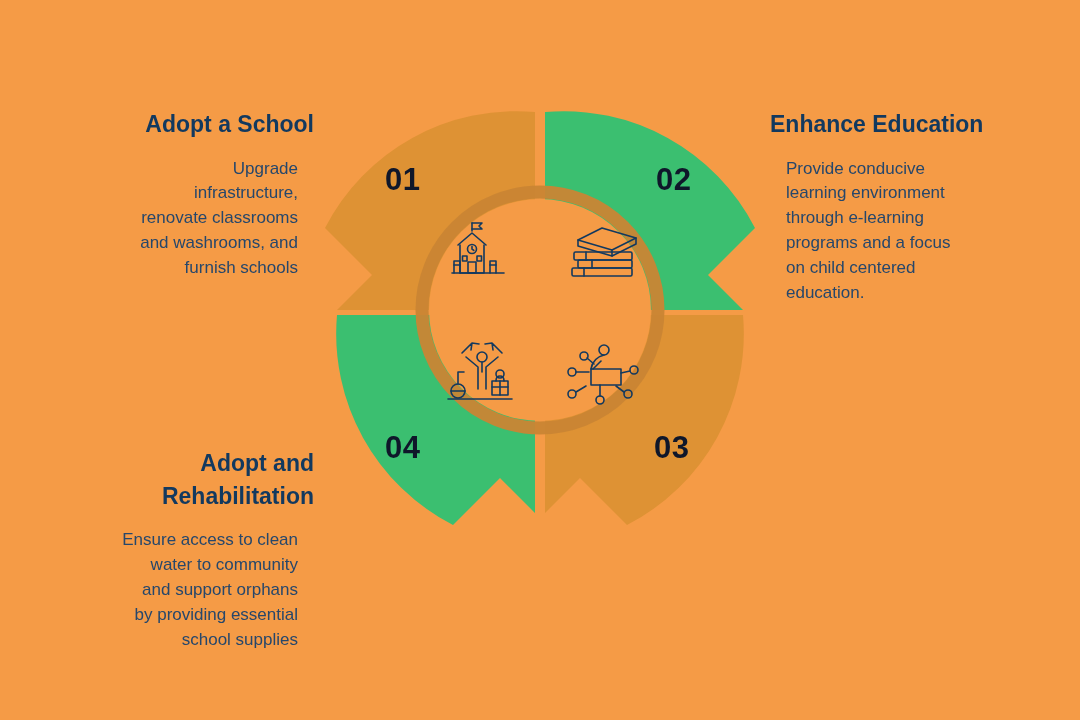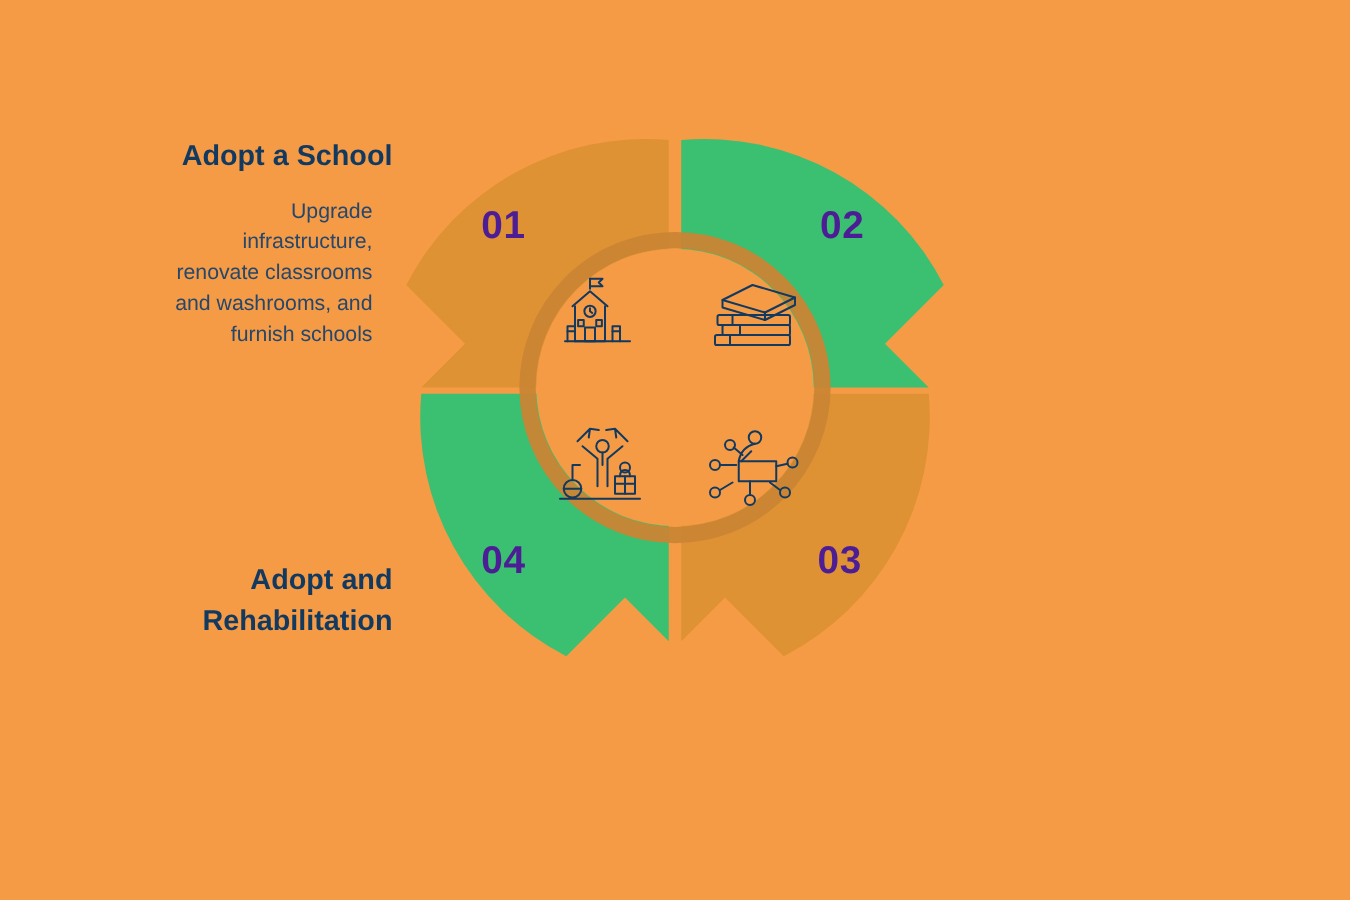--- a/index.html
+++ b/index.html
@@ -31,21 +31,21 @@
   }
   .cycle svg {
     display: block;
   }
 
   
   .qnum {
     position: absolute;
     font-size: 31px;
     font-weight: 600;
-    color: #4c1d95;
+    color: #0f172a;
     letter-spacing: 0.5px;
   }
   .qnum.n01 { left: 385px; top: 162px; }
   .qnum.n02 { left: 656px; top: 162px; }
   .qnum.n03 { left: 654px; top: 430px; }
   .qnum.n04 { left: 385px; top: 430px; }
 
   
   .block {
     position: absolute;
@@ -212,22 +212,36 @@
 
   <div class="block left tl">
     <p class="heading">Adopt a School</p>
     <p class="body">Upgrade
 infrastructure,
 renovate classrooms
 and washrooms, and
 furnish schools</p>
   </div>
 
+  <div class="block right tr">
+    <p class="heading">Enhance Education</p>
+    <p class="body">Provide conducive
+learning environment
+through  e-learning
+programs and a focus
+on child centered
+education.</p>
+  </div>
 
   <div class="block right br">
   </div>
 
   <div class="block left bl">
     <p class="heading">Adopt and
 Rehabilitation</p>
+    <p class="body">Ensure access to clean
+water to community
+and support orphans
+by providing essential
+school supplies</p>
   </div>
 
 </div>
 
 </body></html>

